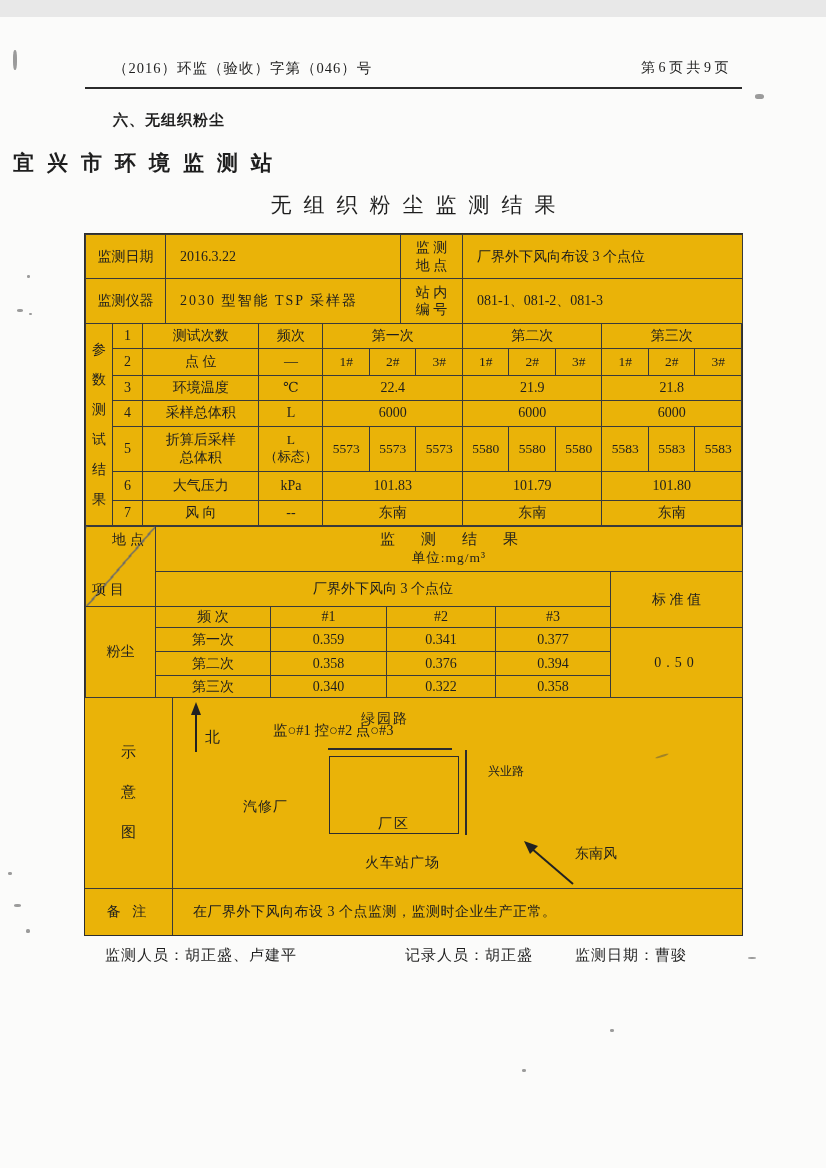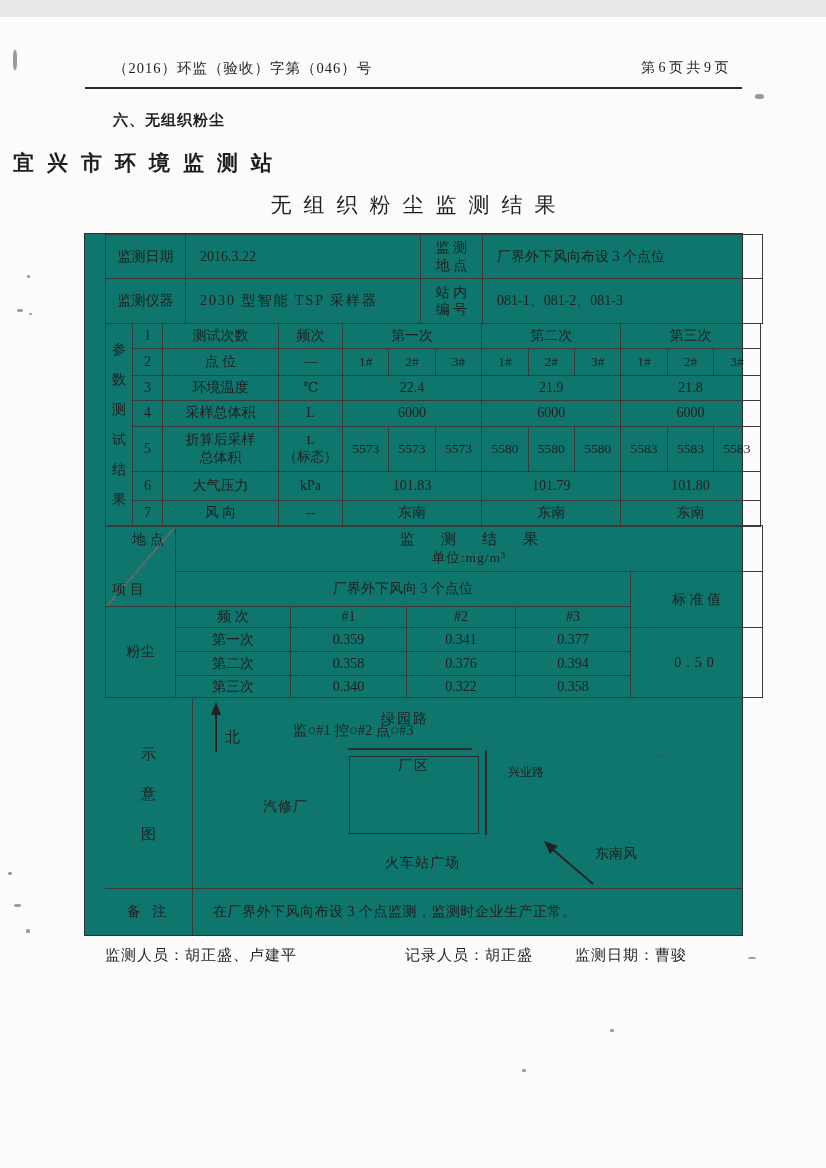--- a/index.html
+++ b/index.html
@@ -13,30 +13,30 @@
   .pg-header { position:absolute; top:42px; left:85px; width:657px; }
   .pg-header .docnum { position:absolute; left:28px; top:0; font-size:14.5px; letter-spacing:1px; white-space:nowrap; }
   .pg-header .pageno { position:absolute; left:556px; top:0; font-size:14px; white-space:nowrap; }
   .pg-rule { position:absolute; top:70px; left:85px; width:657px; height:2px; background:#2b2b2b; }
   .sec-head { position:absolute; top:94px; left:113px; font-size:15px; font-weight:bold; letter-spacing:1px; }
   .title1 { position:absolute; top:132px; left:0; width:826px; text-align:left;
             font-size:21px; font-weight:bold; letter-spacing:13px; text-indent:13px; }
   .title2 { position:absolute; top:174px; left:0; width:826px; text-align:center;
             font-size:21px; font-weight:normal; letter-spacing:12px; text-indent:12px; }
   
-  .maintable { position:absolute; top:216px; left:84px; width:659px; border:1.6px solid #2e2e2e; background:#0f766e;padding-left:20px; }
+  .maintable { position:absolute; top:216px; left:84px; width:659px; border:1.6px solid #2e2e2e; background:#eab308; }
   table { border-collapse:collapse; table-layout:fixed; width:100%; }
   td { border:1.4px solid #3a3a3a; text-align:center; vertical-align:middle;
        font-size:14px; padding:1px 2px; overflow:hidden; }
   .section + .section { margin-top:-1.4px; }
   .pre { white-space:pre-line; }
   .small { font-size:13.5px; }
   .lh { line-height:1.25; }
   
-  .vstack { word-break:break-all; margin:0 auto; text-align:center; }
+  .vstack { word-break:break-all; margin:0 auto; text-align:center;font-family:Liberation Mono, monospace; }
   .v-params { width:16px; font-size:14px; line-height:30px; }
   .v-sketch { width:17px; font-size:15px; line-height:40px; padding-top:50px; }
   .v-road  { width:16px; font-size:12px; line-height:25px;text-align:right; }
   
   .diag { position:relative; padding:0;
     background:linear-gradient(to bottom right, transparent calc(50% - 0.8px), #6a6a6a calc(50% - 0.8px), #6a6a6a calc(50% + 0.8px), transparent calc(50% + 0.8px)); }
   .diag .tr { position:absolute; top:5px; right:7px; font-size:14px; letter-spacing:4px; }
   .diag .bl { position:absolute; bottom:7px; left:6px; font-size:14px; letter-spacing:4px; }
   .reshdr { letter-spacing:26px; text-indent:26px; font-size:15px; }
   .unitline { font-size:13.5px; letter-spacing:1px; }
@@ -48,21 +48,21 @@
   .sketchrow { height:193px; }
   .remarkrow { height:47px; }
   .remarktext { position:absolute; left:20px; top:14px; font-size:14px; letter-spacing:0.5px; white-space:nowrap; }
   
   .sk { position:absolute; white-space:nowrap; font-size:14px; }
   .sk-north-label { left:32px; top:30px; font-size:15px; }
   .sk-points { left:100px; top:20px; line-height:25px; font-size:14.5px; text-align:left; }
   .sk-roadtop { left:188px; top:12px; letter-spacing:2px; }
   .sk-roadline { left:155px; top:50px; width:124px; height:2px; background:#2d2d2d; }
   .sk-factory { left:156px; top:58px; width:130px; height:78px; border:1.6px solid #2d2d2d;
-                display:flex; align-items:flex-start; justify-content:center; letter-spacing:2px; }
+                display:flex; align-items:flex-end; justify-content:center; letter-spacing:2px; }
   .sk-roadright-line { left:292px; top:52px; width:2px; height:85px; background:#2d2d2d; }
   .sk-roadright-label { left:315px; top:62px; }
   .sk-neighbor { left:70px; top:100px; letter-spacing:1px; }
   .sk-bottom { left:192px; top:156px; letter-spacing:1px; }
   .sk-wind-label { left:402px; top:147px; }
   .sk-north-arrow { left:10px; top:4px; }
   .sk-wind-arrow { left:348px; top:140px; }
   
   .sign { position:absolute; top:929px; font-size:15px; letter-spacing:1px; white-space:nowrap; }
   .sign-monitor { left:105px; }

